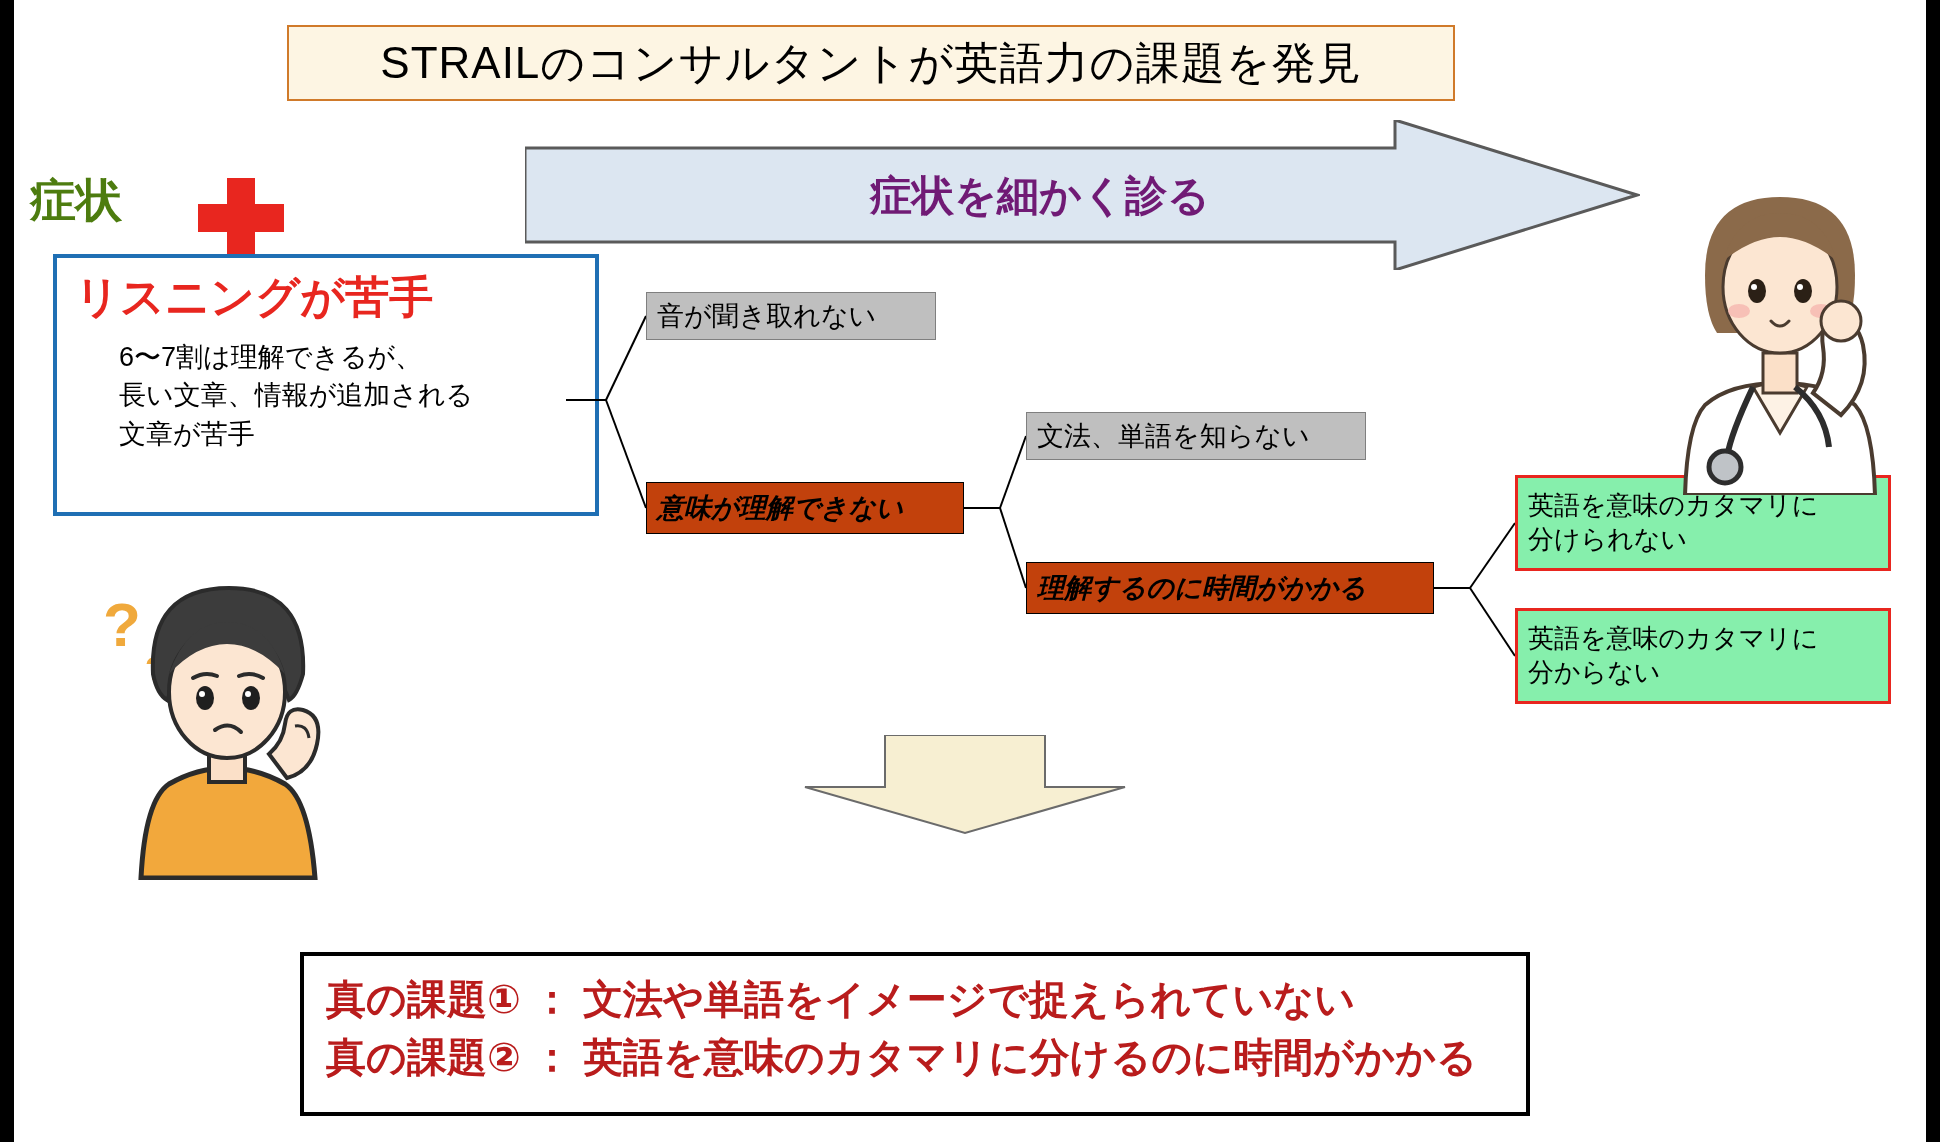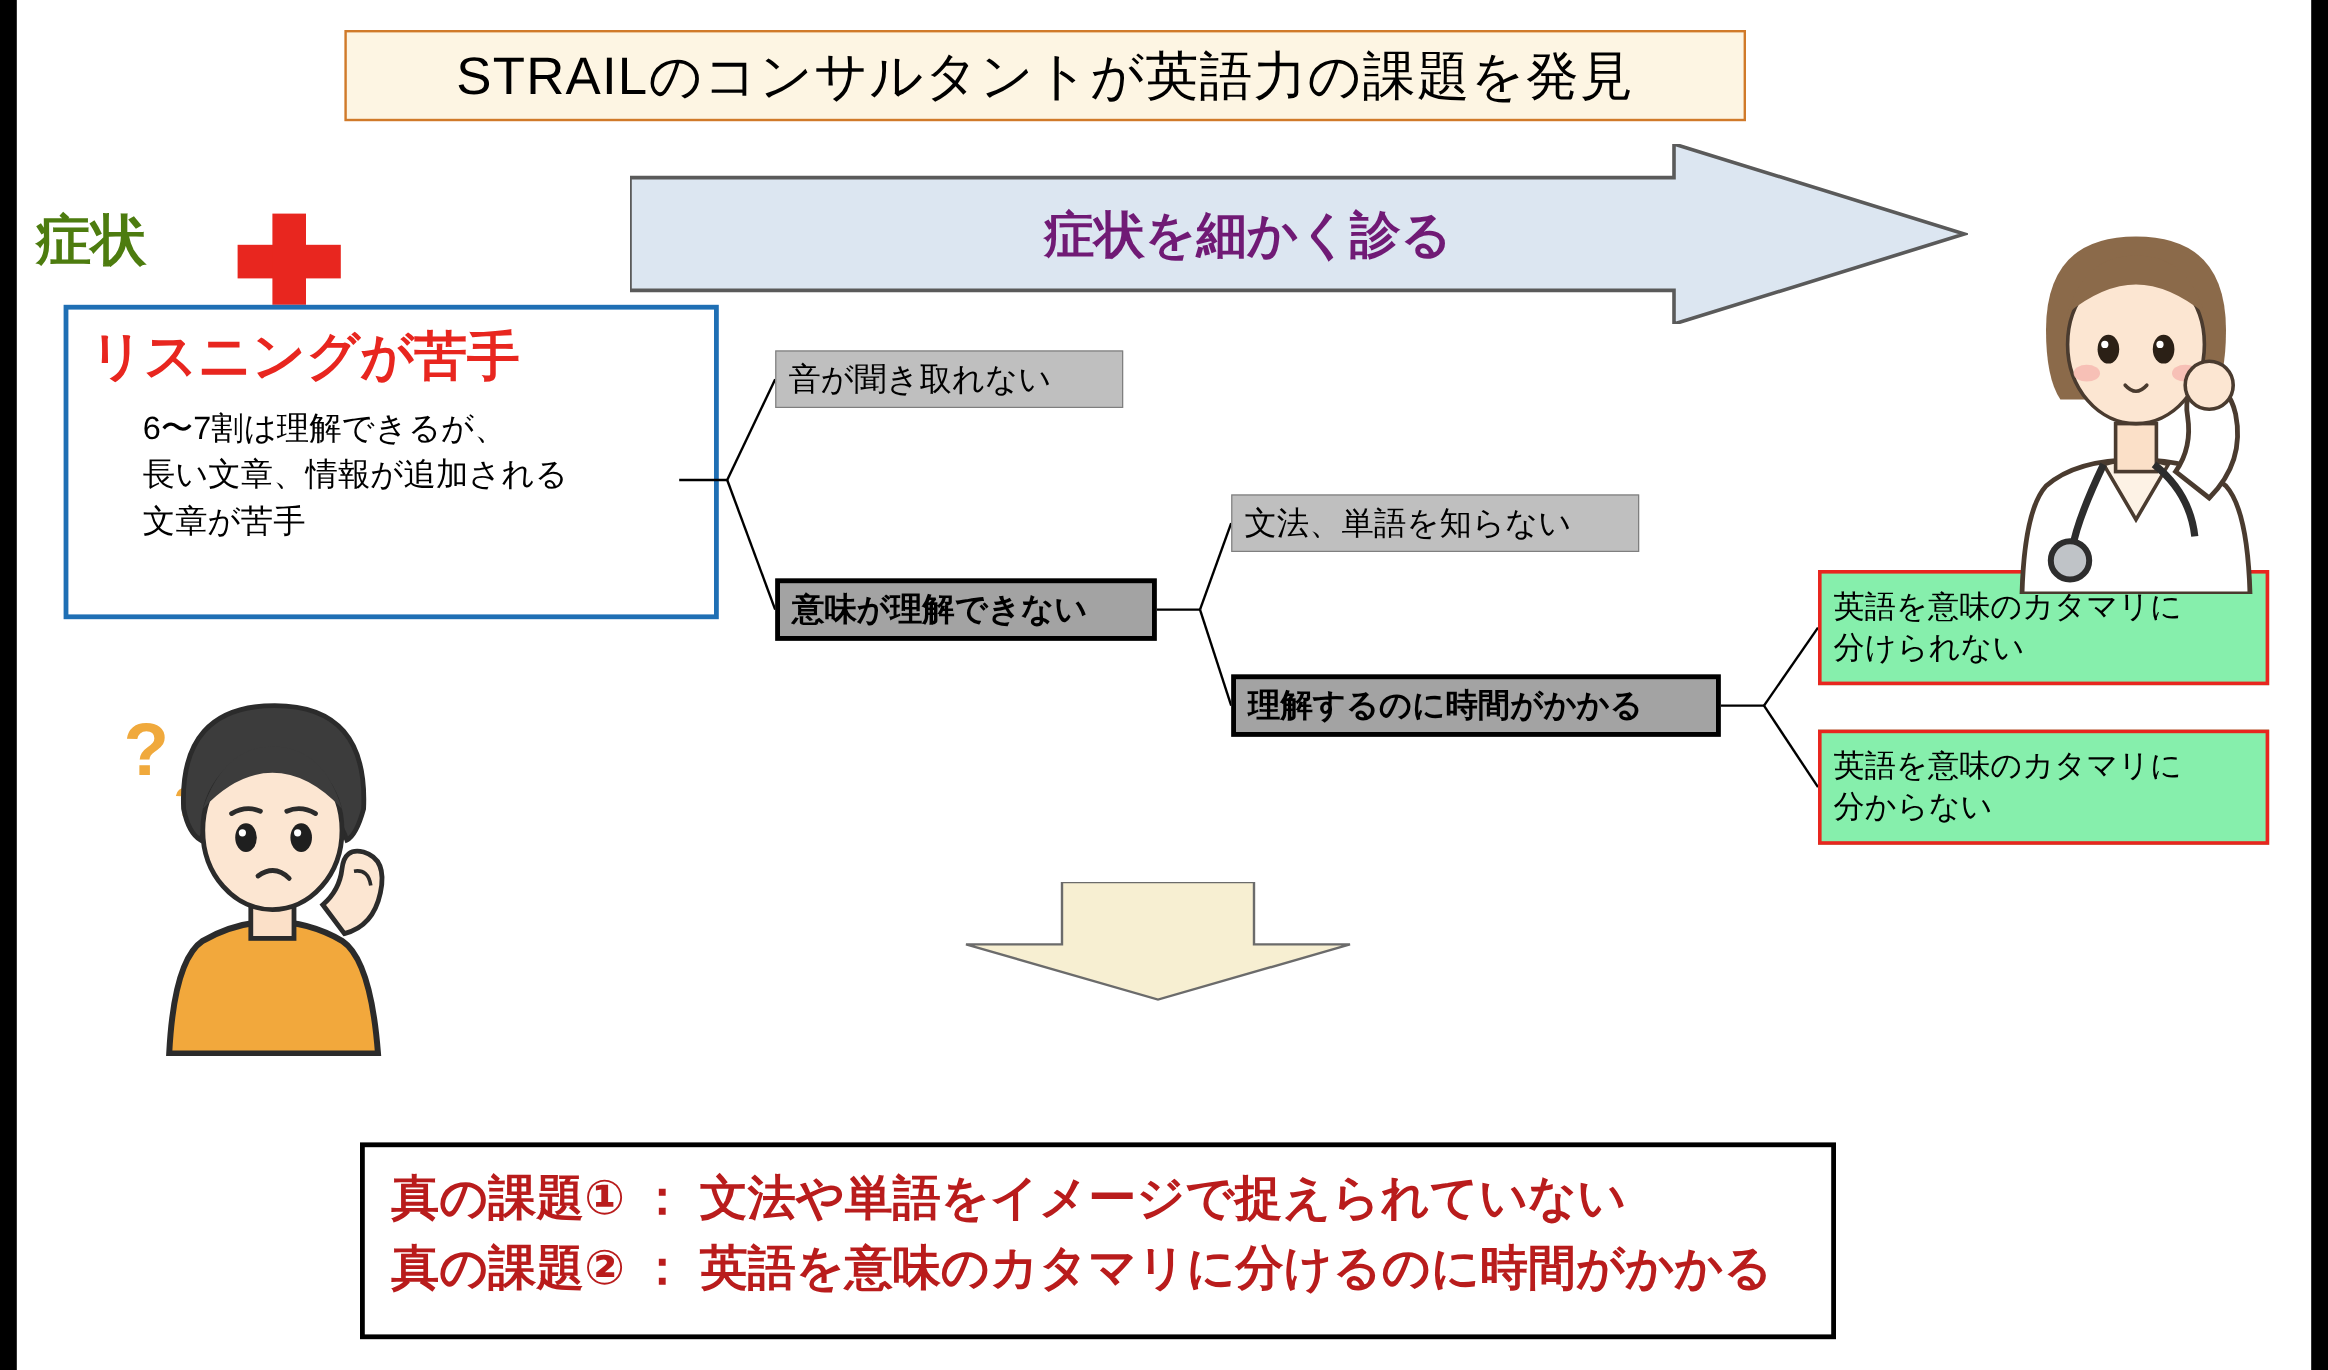--- a/index.html
+++ b/index.html
@@ -51,21 +51,21 @@
     font-size:27px;line-height:1.42;color:#000;
   }
 
   
   .node{
     position:absolute;box-sizing:border-box;
     display:flex;align-items:center;
     font-size:27px;color:#000;padding:0 10px;
   }
   .node.gray{background:#bfbfbf;border:1px solid #7f7f7f;}
-  .node.redline{background:#a3a3a3;border:4px solid #000000;font-weight:bold;}
+  .node.redline{background:#c2410c;border:1px solid #000000;font-weight:bold;font-style:italic;}
   .node.pink{background:#86efac;border:3px solid #e8261f;font-size:26px;line-height:1.3;align-items:center;}
 
   #node-sound{left:646px;top:292px;width:290px;height:48px;}
   #node-meaning{left:646px;top:482px;width:318px;height:52px;}
   #node-grammar{left:1026px;top:412px;width:340px;height:48px;}
   #node-time{left:1026px;top:562px;width:408px;height:52px;}
   #node-chunk{left:1515px;top:475px;width:376px;height:96px;}
   #node-image{left:1515px;top:608px;width:376px;height:96px;}
   .node.pink span{display:block;}
 

